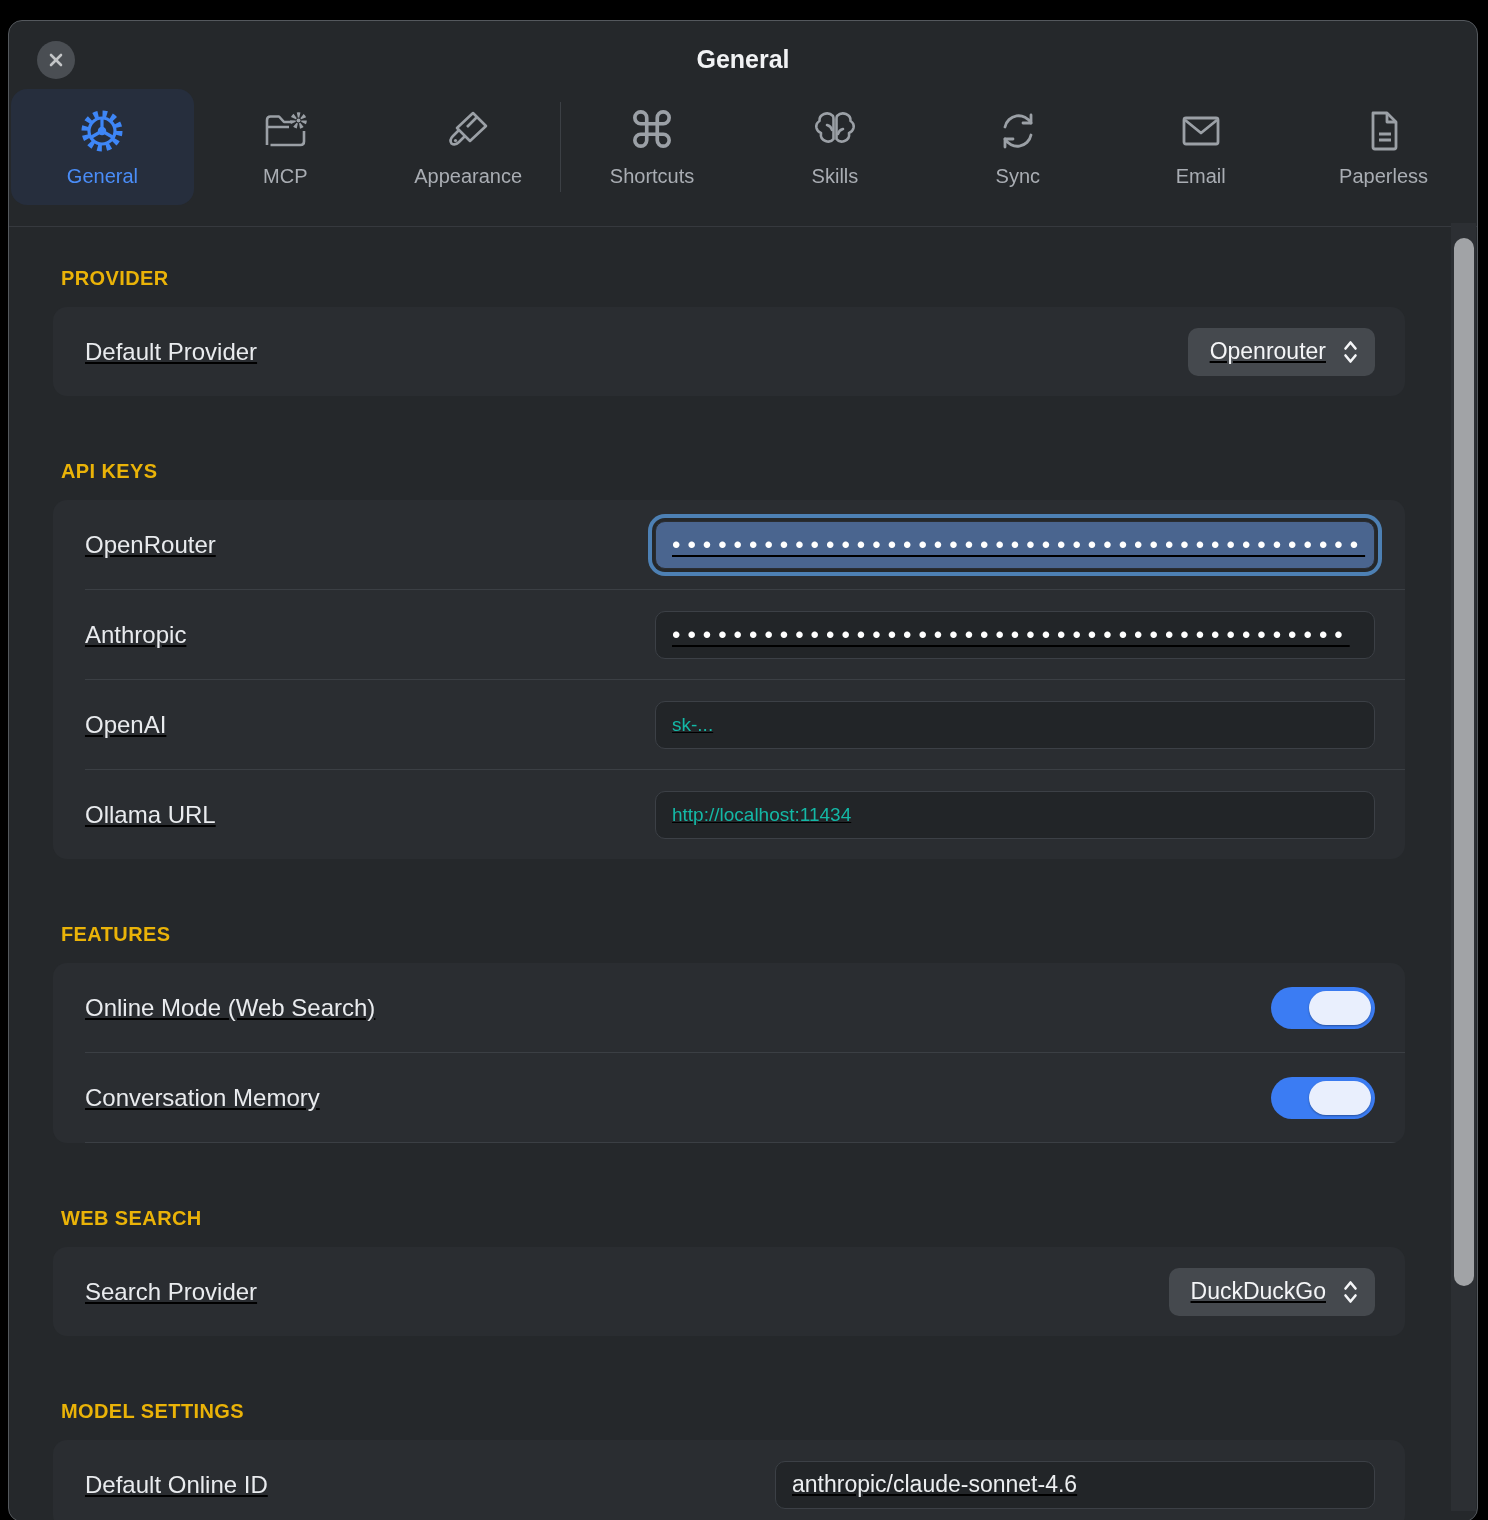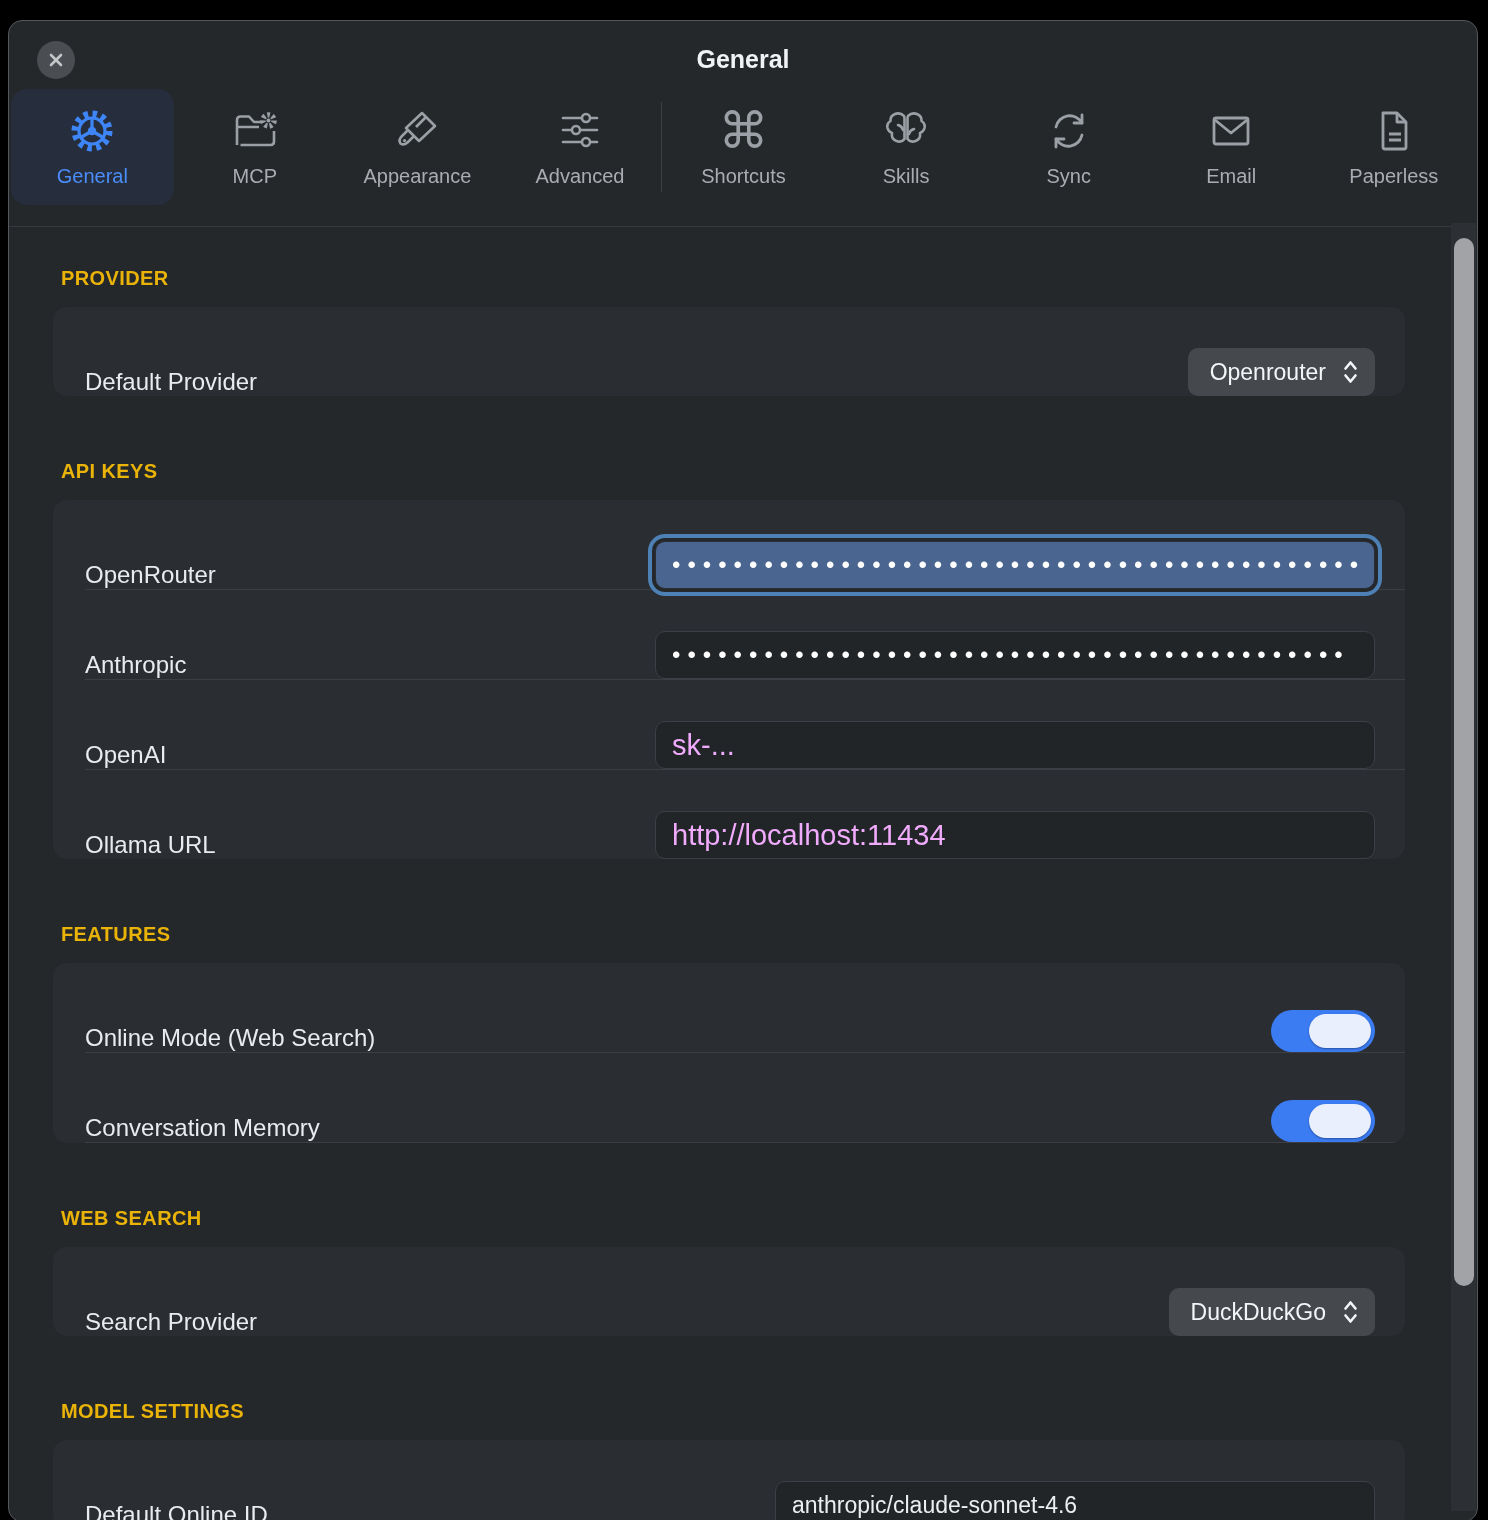--- a/index.html
+++ b/index.html
@@ -24,34 +24,34 @@
   .cmd-glyph{font-size:50px;line-height:48px;color:#9ba0a6;}
   .tabbar-divider{width:1px;background:#3c4045;align-self:center;height:90px;}
   .header-divider{height:1px;background:#36393e;margin-top:21px;}
   
   .content{position:absolute;left:44px;top:210px;width:1352px;}
   .section{margin-top:64px;}
   .section:first-child{margin-top:36px;}
   .section-header{font-size:20px;font-weight:bold;letter-spacing:.4px;color:#eab308;
     margin:0 0 16px 8px;height:24px;}
   .card{background:#2a2d31;border-radius:14px;overflow:hidden;}
-  .row{height:89px;display:flex;align-items:flex-end;justify-content:space-between;padding:0 30px 0 32px;}
+  .row{height:89px;display:flex;align-items:center;justify-content:space-between;padding:0 30px 0 32px;text-decoration:underline;}
   .row-divider{height:1px;background:#3b3f44;margin-left:32px;}
   .row-label{font-size:24px;color:#e9ebee;}
   
   .select-btn{display:flex;align-items:center;gap:16px;background:#45494e;border-radius:10px;
     height:48px;padding:0 16px 0 22px;cursor:pointer;}
   .select-value{font-size:23px;color:#f4f5f7;}
   .field{box-sizing:border-box;width:720px;height:48px;border-radius:10px;background:#222528;
     border:1px solid #3c4046;display:flex;align-items:center;padding:0 16px;white-space:nowrap;
     overflow:hidden;}
   .field.focused{background:#4a658f;border:1px solid #2a2d31;
     box-shadow:0 0 0 3px #25282b,0 0 0 7px #4d80b4;}
   .masked-dots{font-size:24px;letter-spacing:7px;color:#ffffff;line-height:1;}
-  .placeholder-text{font-size:29px;color:#f0abfc;}
+  .placeholder-text{font-size:19px;color:#14b8a6;}
   .value-text{font-size:23px;color:#eceef0;}
   .field.model{width:600px;}
   
   .toggle{position:relative;width:104px;height:42px;border-radius:21px;background:#3b7cf3;cursor:pointer;}
   .toggle-knob{position:absolute;right:4px;top:4px;width:62px;height:34px;border-radius:17px;
     background:#e9effd;box-shadow:0 1px 2px rgba(0,0,0,.35);}
   
   .scroll-track{position:absolute;right:1px;top:202px;bottom:10px;width:25px;background:#2c2f33;}
   .scroll-thumb{position:absolute;right:3px;top:217px;width:20px;height:1048px;border-radius:10px;
     background:#a1a3a6;cursor:pointer;}
@@ -108,33 +108,20 @@
         <svg width="48" height="48" viewBox="0 0 48 48" fill="none" stroke="currentColor" stroke-width="2.6" stroke-linejoin="round">
           <path d="M29 6 L42 19 L26 34 L13 21 Z"></path>
           <path d="M33 10 L23 20"></path>
           <path d="M15 23 L9 29 q-4 4 -1.5 7.5 q3.5 2.5 7.5 -1.5 l6 -6"></path>
           <circle cx="11.5" cy="33.5" r="1.6" fill="currentColor" stroke="none"></circle>
         </svg>
       </span>
       <span class="tab-label">Appearance</span>
     </div>
 
-    <div class="tab">
-      <span class="tab-icon">
-        <svg width="48" height="48" viewBox="0 0 48 48" fill="none" stroke="currentColor" stroke-width="2.6" stroke-linecap="round">
-          <line x1="7" y1="11" x2="41" y2="11"></line>
-            <circle cx="30" cy="11" r="4" fill="#25282b"></circle>
-          <line x1="7" y1="23" x2="41" y2="23"></line>
-            <circle cx="20" cy="23" r="4" fill="#25282b"></circle>
-          <line x1="7" y1="35" x2="41" y2="35"></line>
-            <circle cx="30" cy="35" r="4" fill="#25282b"></circle>
-        </svg>
-      </span>
-      <span class="tab-label">Advanced</span>
-    </div>
 
     <div class="tabbar-divider"></div>
 
     <div class="tab">
       <span class="tab-icon">
           <span class="cmd-glyph">⌘</span>
         </span>
       <span class="tab-label">Shortcuts</span>
     </div>
 

